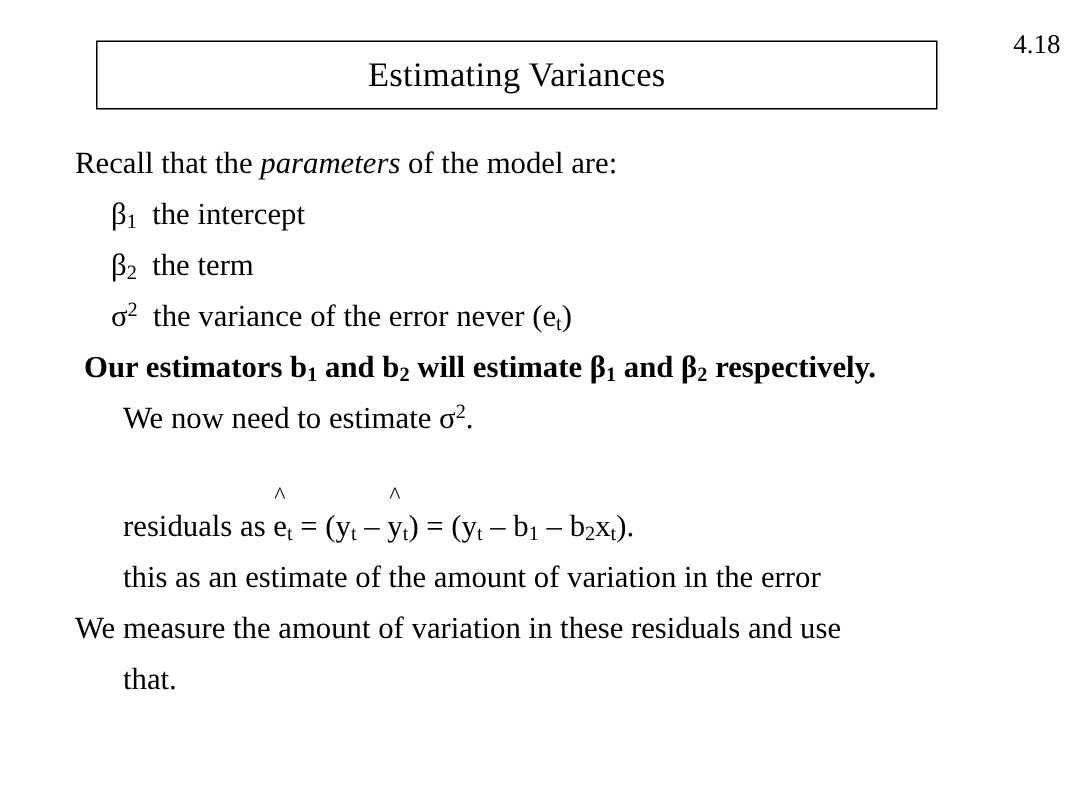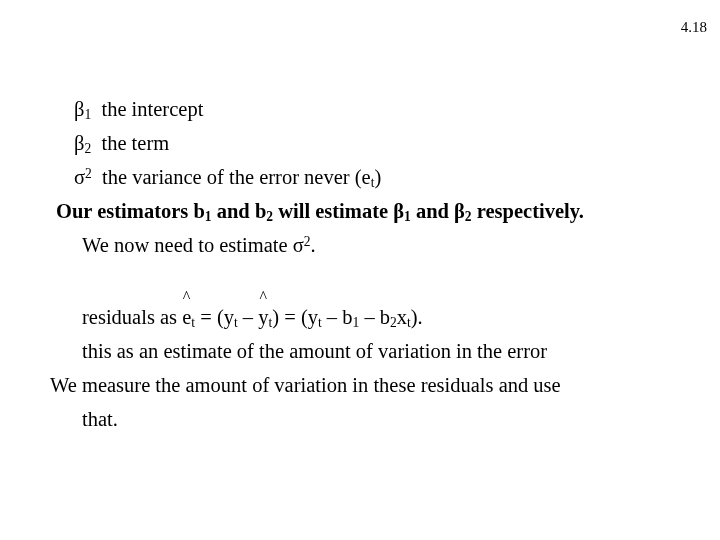--- a/index.html
+++ b/index.html
@@ -19,21 +19,21 @@
     position: relative;
     width: 720px;
     height: 540px;
   }
 
   
   .slide-number {
     position: absolute;
     top: 20px;
     right: 13px;
-    font-size: 15px;
+    font-size: 18px;
     line-height: 1;
     color: #000;
     white-space: nowrap;
   }
 
   
   .title-box {
     position: absolute;
     left: 64px;
     top: 27px;
@@ -110,25 +110,29 @@
     pointer-events: none;
   }
 </style>
 </head>
 <body>
 
 <div class="slide">
 
   <div class="slide-number">4.18</div>
 
+  <div class="title-box">
+    <div class="title-text">Estimating Variances</div>
+  </div>
 
   <div class="body-area">
 
     <div class="para">
 
+      <div class="line"><span>Recall that the </span><em class="it">parameters</em><span> of the model are:</span></div>
 
       <div class="line indent-1"><span>β</span><sub>1</sub>&nbsp;&nbsp;<span>the intercept</span></div>
 
       <div class="line indent-1"><span>β</span><sub>2</sub>&nbsp;&nbsp;<span>the term</span></div>
 
       <div class="line indent-1"><span>σ</span><sup>2</sup>&nbsp;&nbsp;<span>the variance of the error never (e</span><sub>t</sub><span>)</span></div>
 
       <div class="line indent-2"><span>Our estimators b</span><sub>1</sub><span> and b</span><sub>2</sub><span> will estimate β</span><sub>1</sub><span> and β</span><sub>2</sub><span> respectively.</span></div>
 
       <div class="line indent-3"><span>We now need to estimate σ</span><sup>2</sup><span>.</span></div>

